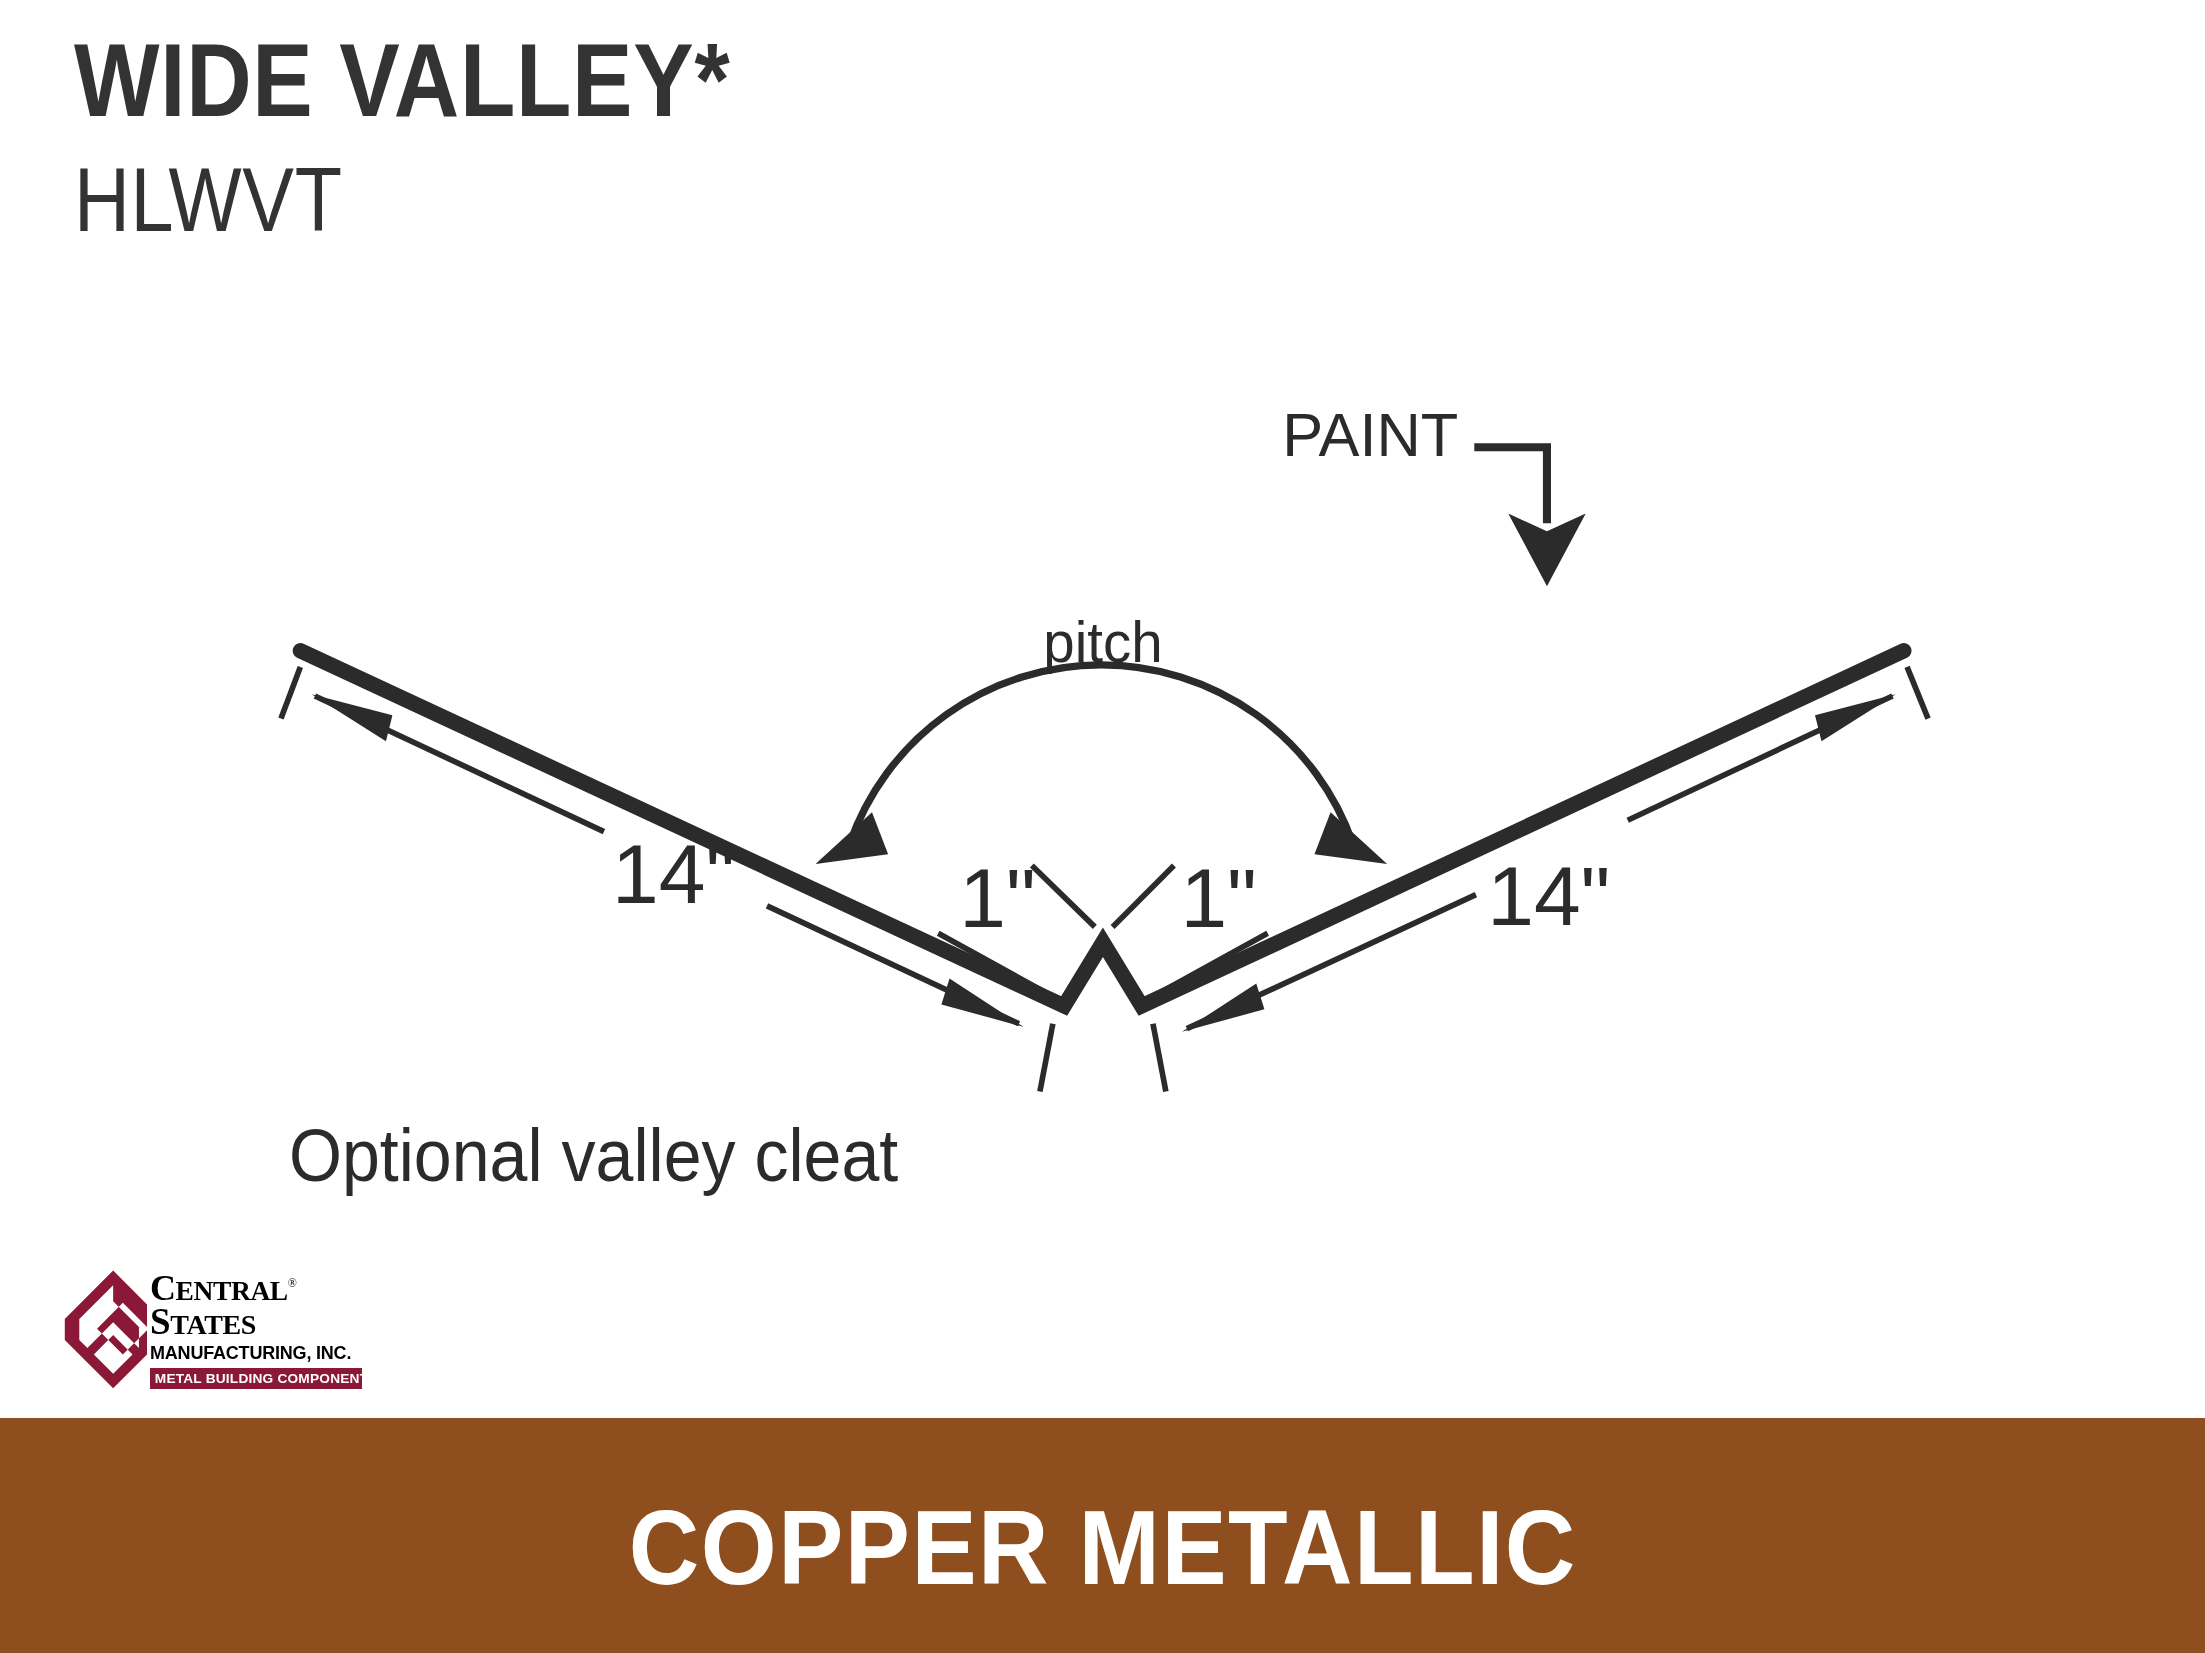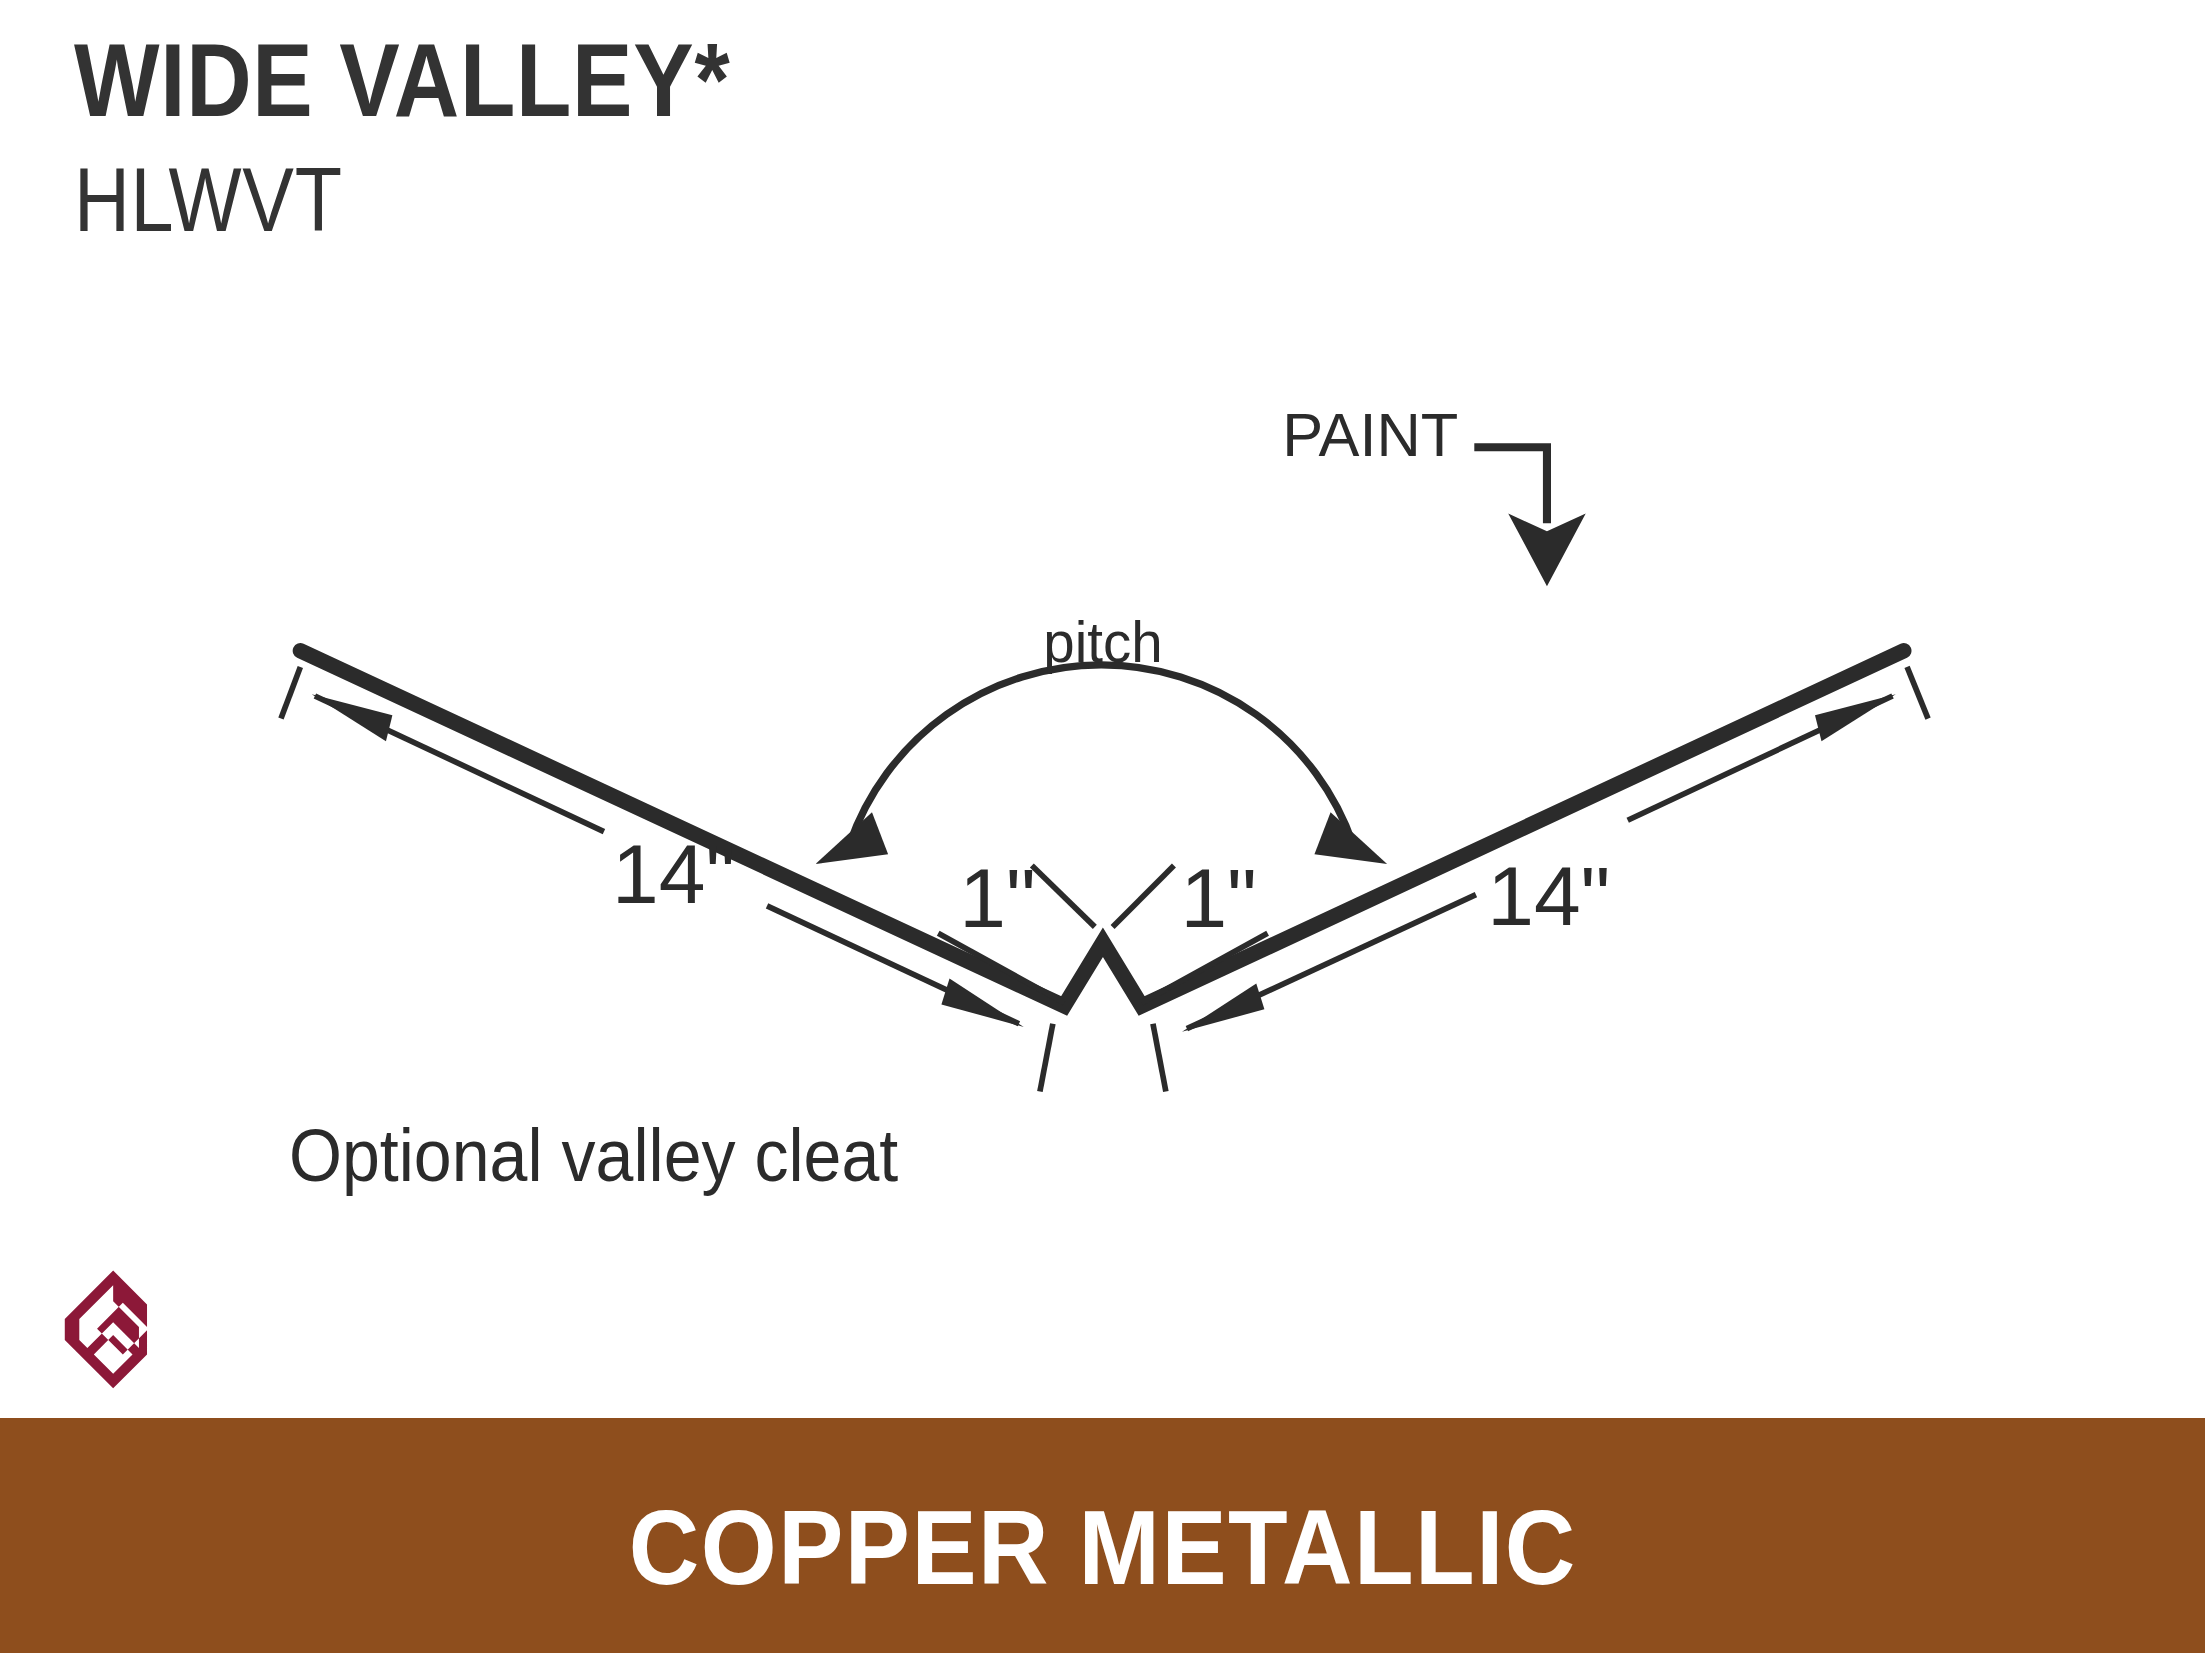--- a/index.html
+++ b/index.html
@@ -252,18 +252,26 @@
 
 <div id="caption">Optional valley cleat</div>
 
 <div id="logo">
   <svg id="logo-mark" viewBox="0 0 105 160">
     <path id="logo-mark-path" fill="#8C1838" d="M 62,2 L 104,44 L 104,72 L 74,42 L 42,74 L 74,106 L 104,76 L 104,106 L 62,148
              L 2,88 L 2,62 Z
              M 62,20 L 20,62 L 20,88 L 62,130 L 86,106 L 62,82 L 38,106 L 30,98 L 62,66 L 94,98
              L 94,72 L 62,40 Z"></path>
   </svg>
+  <div id="logo-text">
+    <div class="logo-word" id="logo-central"><span>C</span><span class="small-caps">ENTRAL</span><span id="logo-reg">®</span></div>
+    <div class="logo-word" id="logo-states"><span>S</span><span class="small-caps">TATES</span></div>
+    <div id="logo-mfg">MANUFACTURING, INC.</div>
+    <div id="logo-bar">
+      <span id="logo-bar-text">METAL BUILDING COMPONENTS</span>
+    </div>
+  </div>
 </div>
 
 <div id="color-band">
   <div id="color-name">COPPER METALLIC</div>
 </div>
 
 
 </body></html>

